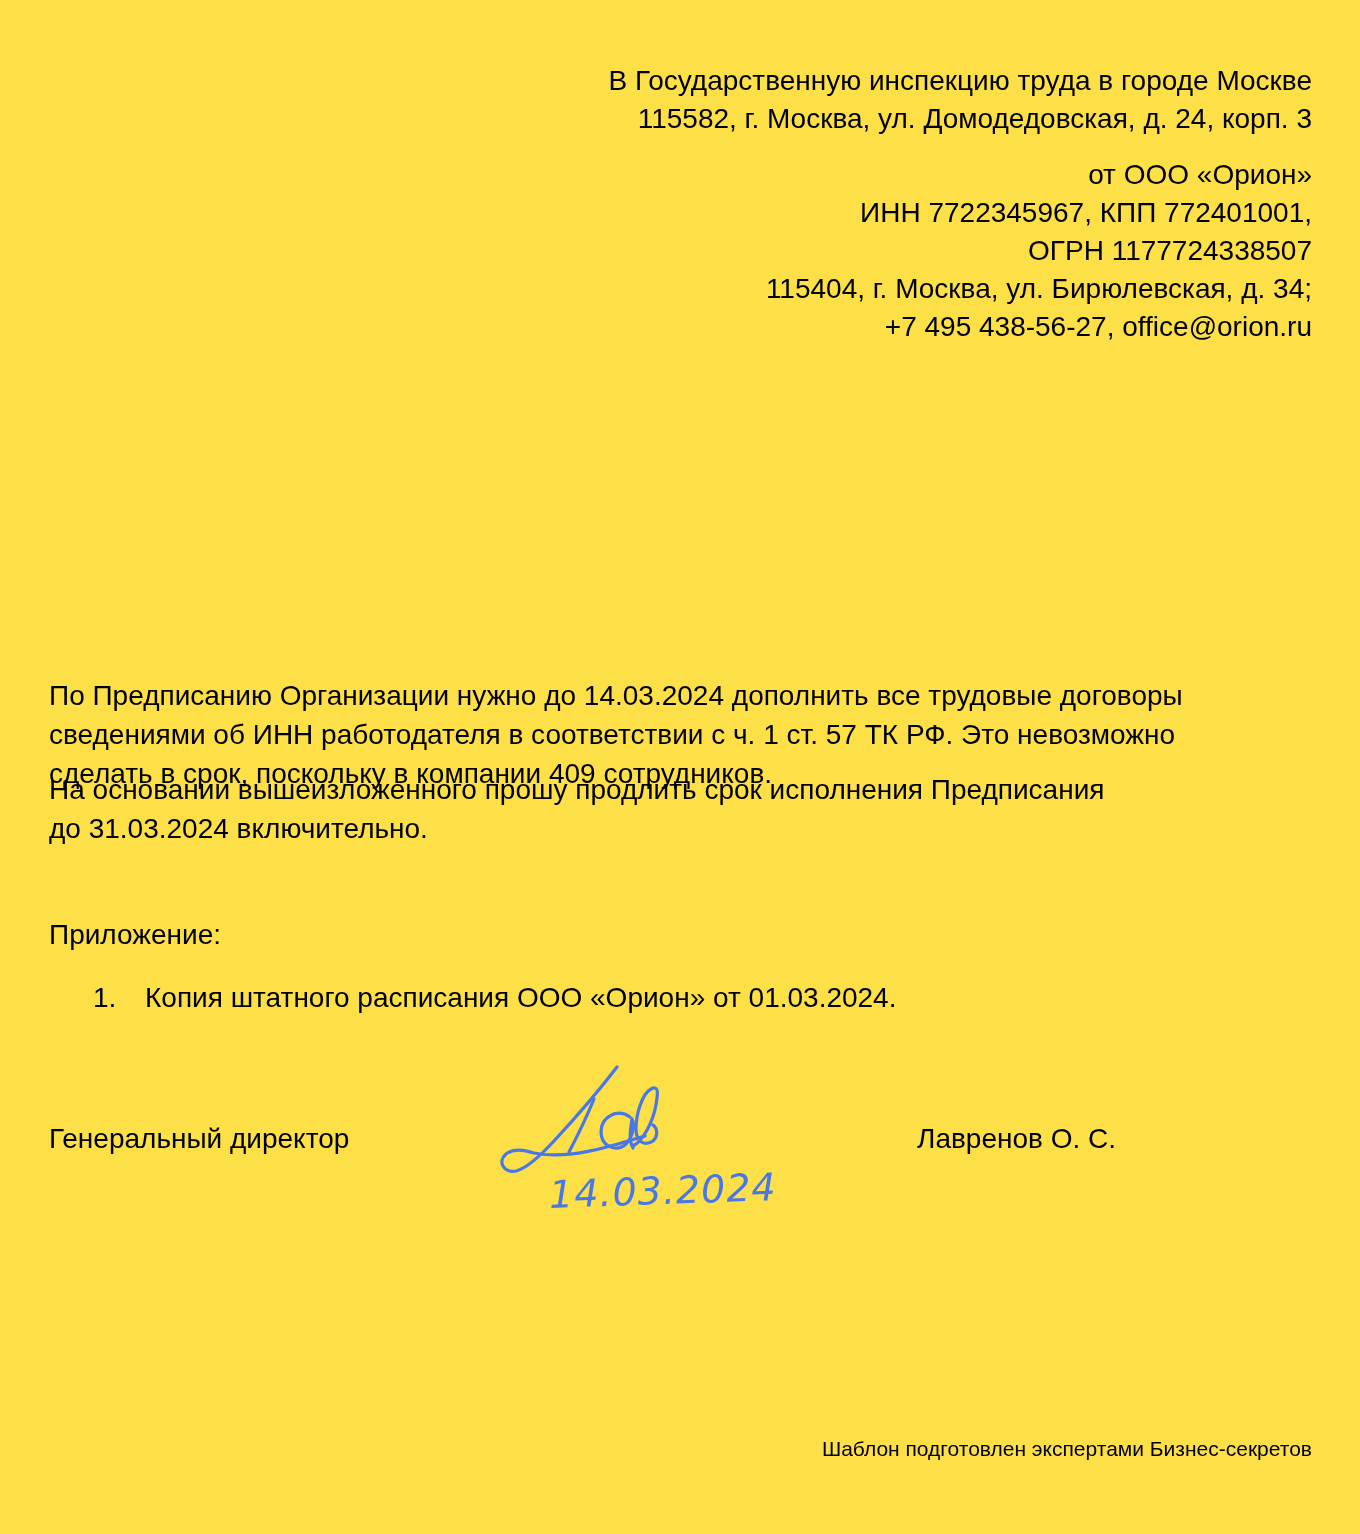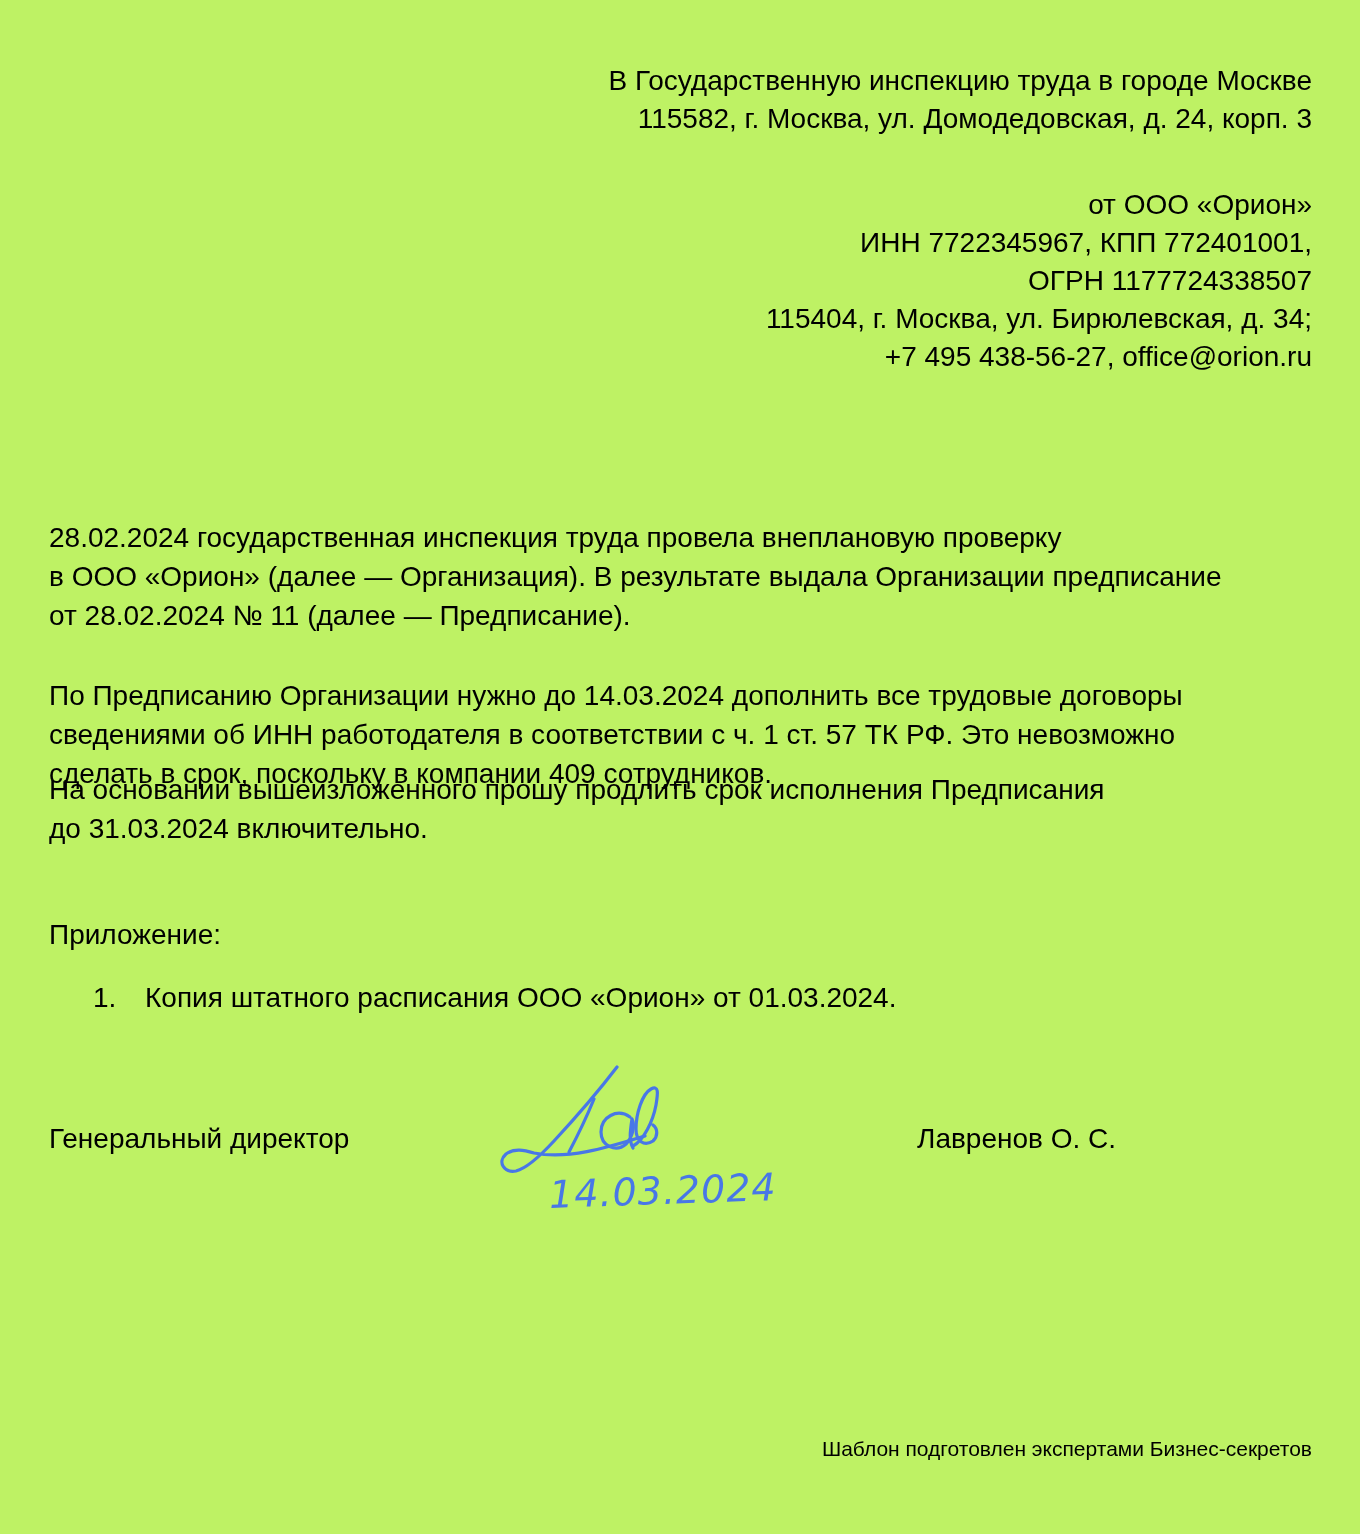--- a/index.html
+++ b/index.html
@@ -1,36 +1,35 @@
 <!DOCTYPE html>
 <html lang="ru"><head>
 <meta charset="utf-8">
 <style>
   html,body{margin:0;padding:0;background:#ffffff;}
   .page{
     position:relative;
     width:1360px;
     height:1534px;
-    background:#bef264;
+    background:#fde047;
     font-family:"Liberation Sans", sans-serif;
     color:#000000;
     overflow:hidden;
   }
   .lines{white-space:pre-line;}
   .abs{position:absolute;}
   .recipient{
     top:62px; right:48px;
     font-size:28px; line-height:38px;
     text-align:right;
   }
   .sender{
     top:156px; right:48px;
     font-size:28px; line-height:38px;
     text-align:right;
-    margin-top:30px;
   }
   .title{
     top:438px; left:0; right:0;
     margin:0;
     font-size:37px; line-height:46px;
     font-weight:400;
     text-align:center;
   }
   .para{
     margin:0;
@@ -81,23 +80,20 @@
   <div class="abs recipient lines">В Государственную инспекцию труда в городе Москве
 115582, г. Москва, ул. Домодедовская, д. 24, корп. 3</div>
 
   <div class="abs sender lines">от ООО «Орион»
 ИНН 7722345967, КПП 772401001,
 ОГРН 1177724338507
 115404, г. Москва, ул. Бирюлевская, д. 34;
 +7 495 438-56-27, office@orion.ru</div>
 
 
-  <p class="abs para p1 lines">28.02.2024 государственная инспекция труда провела внеплановую проверку
-в ООО «Орион» (далее — Организация). В результате выдала Организации предписание
-от 28.02.2024 № 11 (далее — Предписание).</p>
 
   <p class="abs para p2 lines">По Предписанию Организации нужно до 14.03.2024 дополнить все трудовые договоры
 сведениями об ИНН работодателя в соответствии с ч. 1 ст. 57 ТК РФ. Это невозможно
 сделать в срок, поскольку в компании 409 сотрудников.</p>
 
   <p class="abs para p3 lines">На основании вышеизложенного прошу продлить срок исполнения Предписания
 до 31.03.2024 включительно.</p>
 
   <div class="abs attach-label">Приложение:</div>
 

